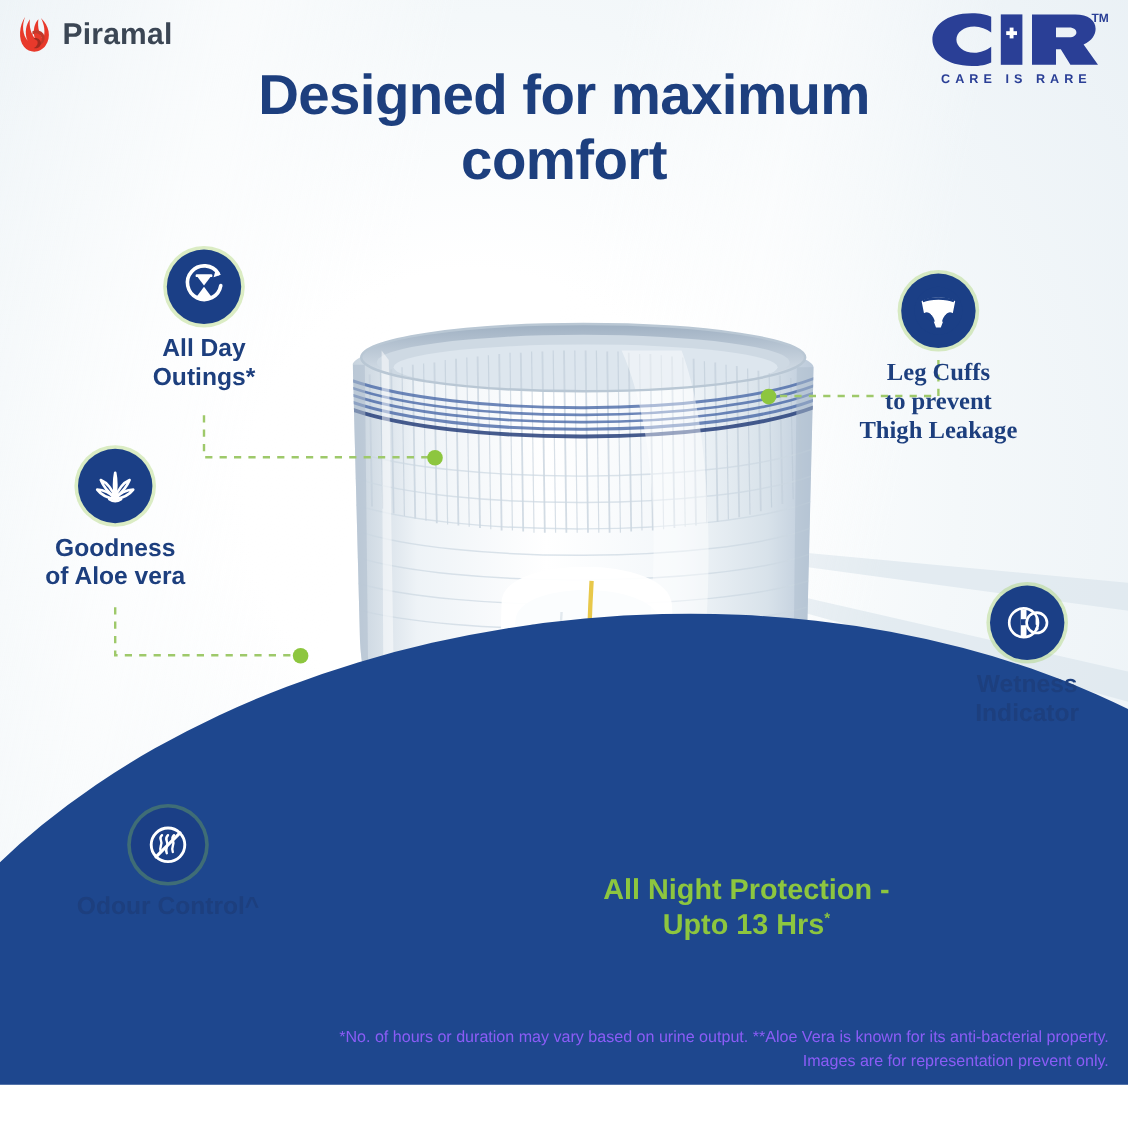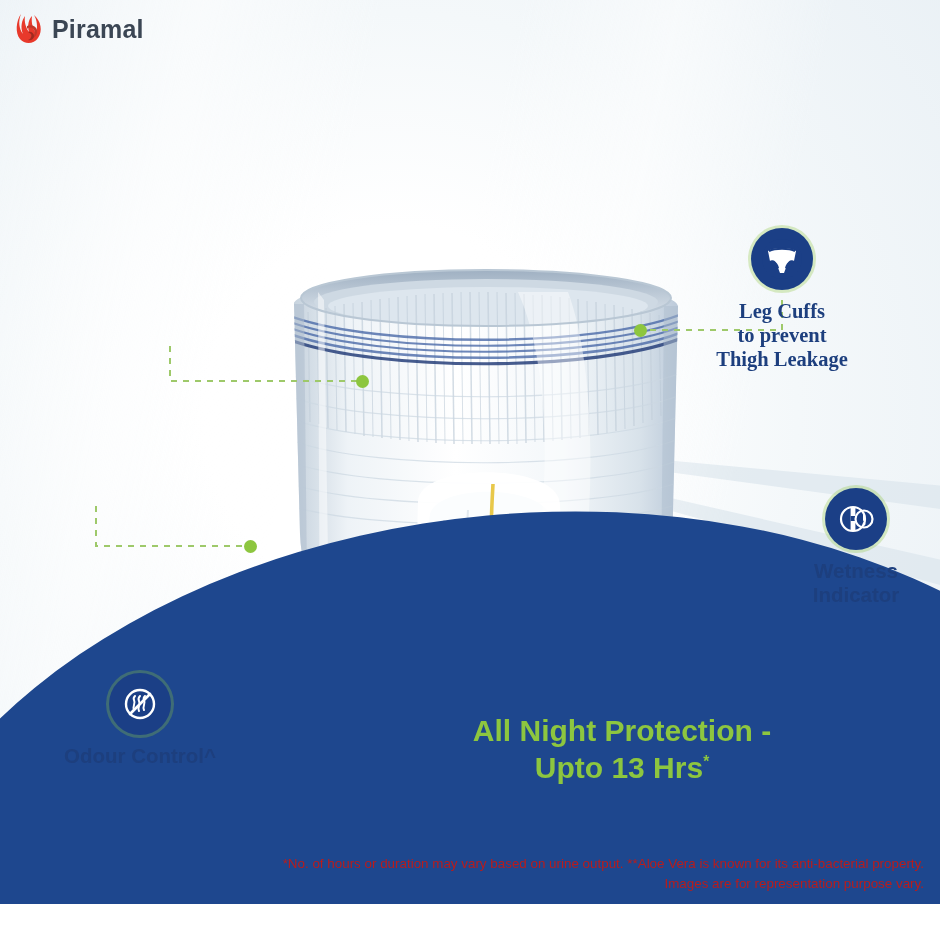--- a/index.html
+++ b/index.html
@@ -37,24 +37,24 @@
   .headline{position:absolute;left:0;right:0;top:52px;text-align:center;
     color:#1d3f7e;font-size:47px;font-weight:bold;line-height:1.14;letter-spacing:-.5px;}
 
   
   .product{position:absolute;left:268px;top:252px;width:432px;height:470px;}
 
   
   .banner{position:absolute;left:-140px;bottom:-330px;width:1320px;height:720px;
     background:#1e478e;border-radius:50% 50% 0 0 / 62% 62% 0 0;transform:rotate(-5.2deg);}
   .banner-text{position:absolute;right:58px;bottom:118px;width:520px;text-align:center;
-    color:#8dc63f;font-size:30px;font-weight:bold;line-height:1.24;}
+    color:#8dc63f;font-size:24px;font-weight:bold;line-height:1.24;}
   .banner-text sup{font-size:.52em;vertical-align:super;}
   .footnotes{position:absolute;right:16px;bottom:10px;width:860px;text-align:right;
-    color:#b91c1c;font-size:13.4px;line-height:1.48;}
+    color:#8b5cf6;font-size:13.4px;line-height:1.48;}
   .footnotes div{white-space:nowrap;}
 
   
   .feature{position:absolute;text-align:center;}
   .badge{width:62px;height:62px;border-radius:50%;background:#1b3f86;
     margin:0 auto;display:flex;align-items:center;justify-content:center;
     box-shadow:0 0 0 3px rgba(141,198,63,.30);}
   .badge svg{display:block;}
   .feat-label{margin-top:9px;color:#1d3f7e;font-size:20.5px;font-weight:bold;line-height:1.18;white-space:pre-line;}
 
@@ -111,21 +111,41 @@
     <span class="mark">
       <svg width="30" height="34" viewBox="0 0 30 34">
         <path d="M7 2 C4 9 5 17 9 22 C6 15 8 8 11 4 C10 10 12 16 15 20 C13 13 15 7 18 4 C17 11 19 17 22 21 C24 15 23 8 20 3 C27 9 29 19 24 26 C20 32 11 33 6 27 C1 21 2 9 7 2 Z" fill="#e8392b"></path>
         <path d="M13 14 C17 12 22 14 23 18 C24 23 20 27 16 26 C20 25 22 21 20 18 C18 15 15 15 13 17 Z" fill="#c0392b"></path>
         <path d="M14 20 C17 19 20 21 20 24 C20 27 17 29 14 28 C17 27 18 24 17 22 Z" fill="#a02b20"></path>
       </svg>
     </span>
     <span class="wordmark">Piramal</span>
   </div>
 
-
+  <div class="cir">
+    <div class="cir-top">
+      <svg width="150" height="50" viewBox="0 0 150 50">
+
+        <path d="M38 3 C16 3 5 14 5 25 C5 36 16 47 38 47 C45 47 50 46 54 44 L54 31 C50 34 45 36 40 36 C31 36 25 31 25 25 C25 19 31 14 40 14 C45 14 50 16 54 19 L54 6 C50 4 45 3 38 3 Z" fill="#2a3f96"></path>
+
+        <rect x="62" y="4" width="18" height="42" fill="#2a3f96"></rect>
+        <rect x="66.5" y="18" width="9" height="3.2" fill="#ffffff"></rect>
+        <rect x="69.4" y="15" width="3.2" height="9" fill="#ffffff"></rect>
+
+        <path d="M88 4 L88 46 L108 46 L108 33 L112 33 L120 46 L143 46 L131 29 C138 26 141 21 141 16 C141 9 135 4 124 4 Z M108 15 L119 15 C123 15 125 17 125 19 C125 21 123 23 119 23 L108 23 Z" fill="#2a3f96"></path>
+      </svg>
+      <span class="cir-tm">TM</span>
+    </div>
+    <div class="tagline">CARE IS RARE</div>
+  </div>
+
+  <div class="headline">
+    <div>Designed for maximum</div>
+    <div>comfort</div>
+  </div>
 
   <div class="product">
     <svg width="432" height="470" viewBox="0 0 432 470">
       <defs>
         <linearGradient id="bodyG" x1="0" y1="0" x2="1" y2="0">
           <stop offset="0%" stop-color="#c7d3de"></stop>
           <stop offset="14%" stop-color="#eef3f7"></stop>
           <stop offset="42%" stop-color="#ffffff"></stop>
           <stop offset="70%" stop-color="#f3f7fa"></stop>
           <stop offset="90%" stop-color="#d8e2ea"></stop>
@@ -290,24 +310,54 @@
 
   <div class="banner"></div>
 
   <div class="banner-text">
     <div>All Night Protection -</div>
     <div><span>Upto 13 Hrs</span><sup>*</sup></div>
   </div>
 
   <div class="footnotes">
     <div>*No. of hours or duration may vary based on urine output.    **Aloe Vera is known for its anti-bacterial property.</div>
-    <div>Images are for representation purpose vary.</div>
-  </div>
-
-
+    <div>Images are for representation prevent only.</div>
+  </div>
+
+  <div class="feature" style="left:78px;top:208px;width:184px;">
+    <div class="badge">
+      <svg width="40" height="40" viewBox="0 0 40 40">
+        <path d="M32 9 A14 14 0 1 0 34 19" fill="none" stroke="#ffffff" stroke-width="3" stroke-linecap="round"></path>
+        <path d="M30 5 L34 10 L28 12 Z" fill="#ffffff"></path>
+        <path d="M14 11 L26 11 L20 19 Z" fill="#ffffff"></path>
+        <path d="M14 28 L26 28 L20 20 Z" fill="#ffffff"></path>
+        <rect x="13" y="9.5" width="14" height="2.4" rx="1" fill="#ffffff"></rect>
+        <rect x="13" y="27.5" width="14" height="2.4" rx="1" fill="#ffffff"></rect>
+      </svg>
+    </div>
+    <div class="feat-label">All Day
+Outings*</div>
+  </div>
+
+  <div class="feature" style="left:4px;top:374px;width:184px;">
+    <div class="badge">
+      <svg width="40" height="40" viewBox="0 0 40 40">
+        <g fill="none" stroke="#ffffff" stroke-width="2.2" stroke-linejoin="round">
+          <path d="M20 30 C19 24 19 14 20 9 C21 14 21 24 20 30 Z"></path>
+          <path d="M20 30 C15 26 10 20 8 15 C13 17 18 23 20 30 Z"></path>
+          <path d="M20 30 C25 26 30 20 32 15 C27 17 22 23 20 30 Z"></path>
+          <path d="M20 31 C14 30 8 27 5 23 C10 23 17 26 20 31 Z"></path>
+          <path d="M20 31 C26 30 32 27 35 23 C30 23 23 26 20 31 Z"></path>
+        </g>
+        <path d="M15 31 C18 33 22 33 25 31" fill="none" stroke="#ffffff" stroke-width="2" stroke-linecap="round"></path>
+      </svg>
+    </div>
+    <div class="feat-label">Goodness
+of Aloe vera</div>
+  </div>
 
   <div class="feature" style="left:48px;top:673px;width:184px;">
     <div class="badge">
       <svg width="40" height="40" viewBox="0 0 40 40">
         <circle cx="20" cy="20" r="14" fill="none" stroke="#ffffff" stroke-width="2.4"></circle>
         <g fill="none" stroke="#ffffff" stroke-width="2" stroke-linecap="round">
           <path d="M14 26 C12 22 16 20 14 16 C13 14 14 13 15 12"></path>
           <path d="M19 27 C17 23 21 21 19 17 C18 15 19 13 20 12"></path>
           <path d="M24 26 C22 22 26 20 24 16 C23 14 24 13 25 12"></path>
         </g>

